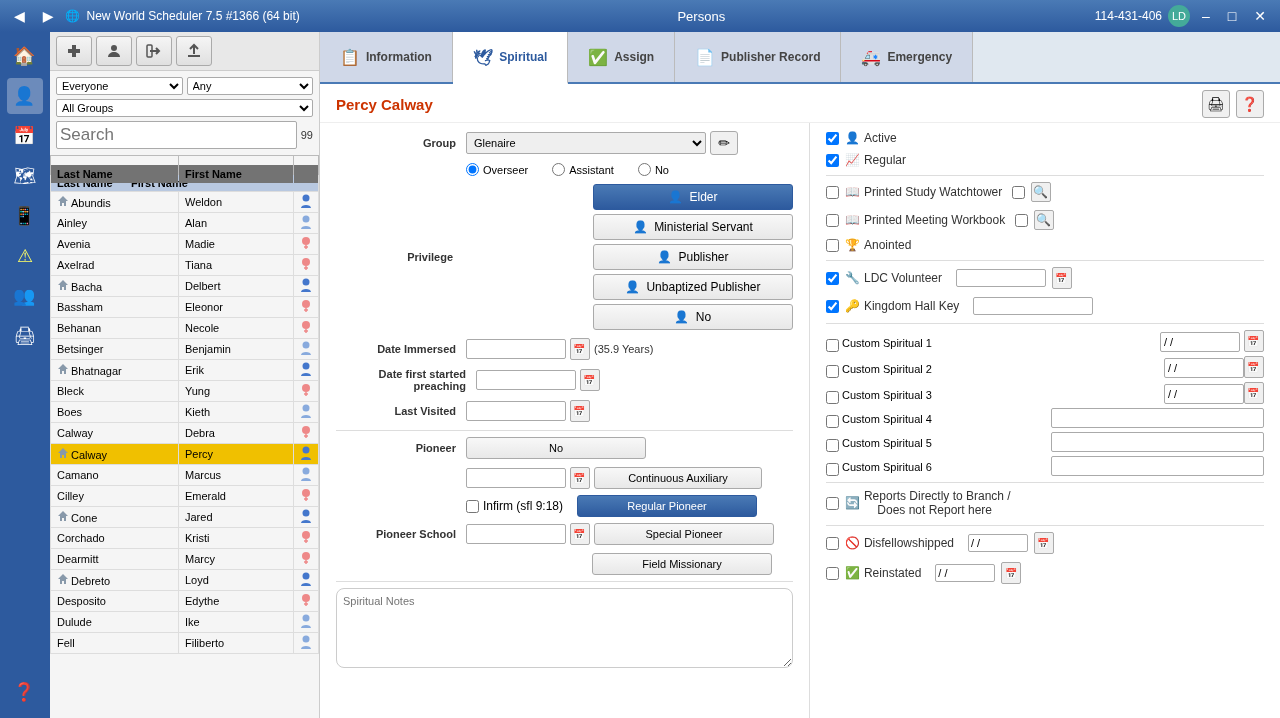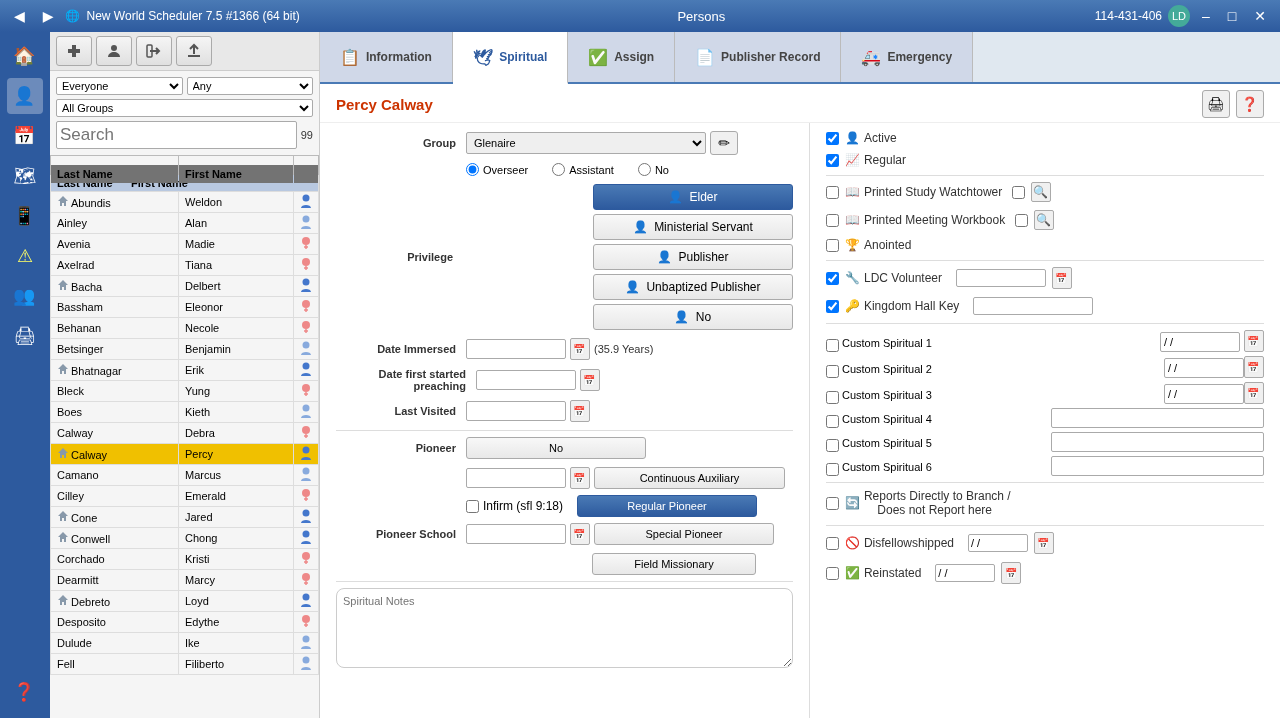--- a/index.html
+++ b/index.html
@@ -373,30 +373,20 @@
       <td><svg width="12" height="12" viewBox="0 0 12 12" style="margin-right:2px">
                 <polygon points="6,1 11,6 9,6 9,11 7,11 7,8 5,8 5,11 3,11 3,6 1,6" fill="#8899aa"></polygon>
               </svg>Cone</td>
       <td>Jared</td>
       <td><svg width="12" height="14" viewBox="0 0 12 14">
                 <circle cx="6" cy="4" r="3.5" fill="#4477cc"></circle>
                 <path d="M1 14c0-4 10-4 10 0" fill="#4477cc"></path>
               </svg></td>
     </tr>
           <tr>
-      <td><svg width="12" height="12" viewBox="0 0 12 12" style="margin-right:2px">
-                <polygon points="6,1 11,6 9,6 9,11 7,11 7,8 5,8 5,11 3,11 3,6 1,6" fill="#8899aa"></polygon>
-              </svg>Conwell</td>
-      <td>Chong</td>
-      <td><svg width="12" height="14" viewBox="0 0 12 14">
-                <circle cx="6" cy="4" r="3.5" fill="#4477cc"></circle>
-                <path d="M1 14c0-4 10-4 10 0" fill="#4477cc"></path>
-              </svg></td>
-    </tr>
-          <tr>
       <td>Corchado</td>
       <td>Kristi</td>
       <td><svg width="12" height="14" viewBox="0 0 12 14">
                 <circle cx="6" cy="5" r="4" fill="#e88"></circle>
                 <line x1="6" y1="9" x2="6" y2="13" stroke="#e88" stroke-width="1.5"></line>
                 <line x1="4" y1="11" x2="8" y2="11" stroke="#e88" stroke-width="1.5"></line>
               </svg></td>
     </tr>
           <tr>
       <td>Dearmitt</td>
@@ -565,42 +555,42 @@
 
       
       <div class="form-row">
         <span class="form-label">Pioneer</span>
         <button class="pioneer-btn">No</button>
       </div>
 
       <div style="display:flex;align-items:center;gap:4px;margin-left:130px;margin-bottom:6px;">
         <input type="text" class="date-input" style="">
         <button class="date-btn">📅</button>
-        <button class="pioneer-btn" style="width:191px;">Continuous Auxiliary</button>
+        <button class="pioneer-btn" style="width:168px;">Continuous Auxiliary</button>
       </div>
 
       
       <div class="infirm-row" style="margin-left:130px;">
         <input type="checkbox" style="">
         <label>Infirm (sfl 9:18)</label>
         <button class="pioneer-btn selected" style="width:180px;margin-left:10px;">Regular Pioneer</button>
       </div>
 
       
       <div class="form-row">
         <span class="form-label">Pioneer School</span>
         <div style="display:flex;align-items:center;gap:4px;">
           <input type="text" class="date-input" style="">
           <button class="date-btn">📅</button>
           <button class="pioneer-btn" style="width:180px;">Special Pioneer</button>
         </div>
       </div>
 
       <div style="margin-left:130px;margin-top:4px;">
-        <button class="pioneer-btn" style="width:164px;margin-left:126px;">Field Missionary</button>
+        <button class="pioneer-btn" style="width:180px;margin-left:126px;">Field Missionary</button>
       </div>
 
       <div class="separator"></div>
 
       
       <textarea id="spiritual-notes" placeholder="Spiritual Notes" style=""></textarea>
     </div>
 
     <div id="spiritual-right">
 

